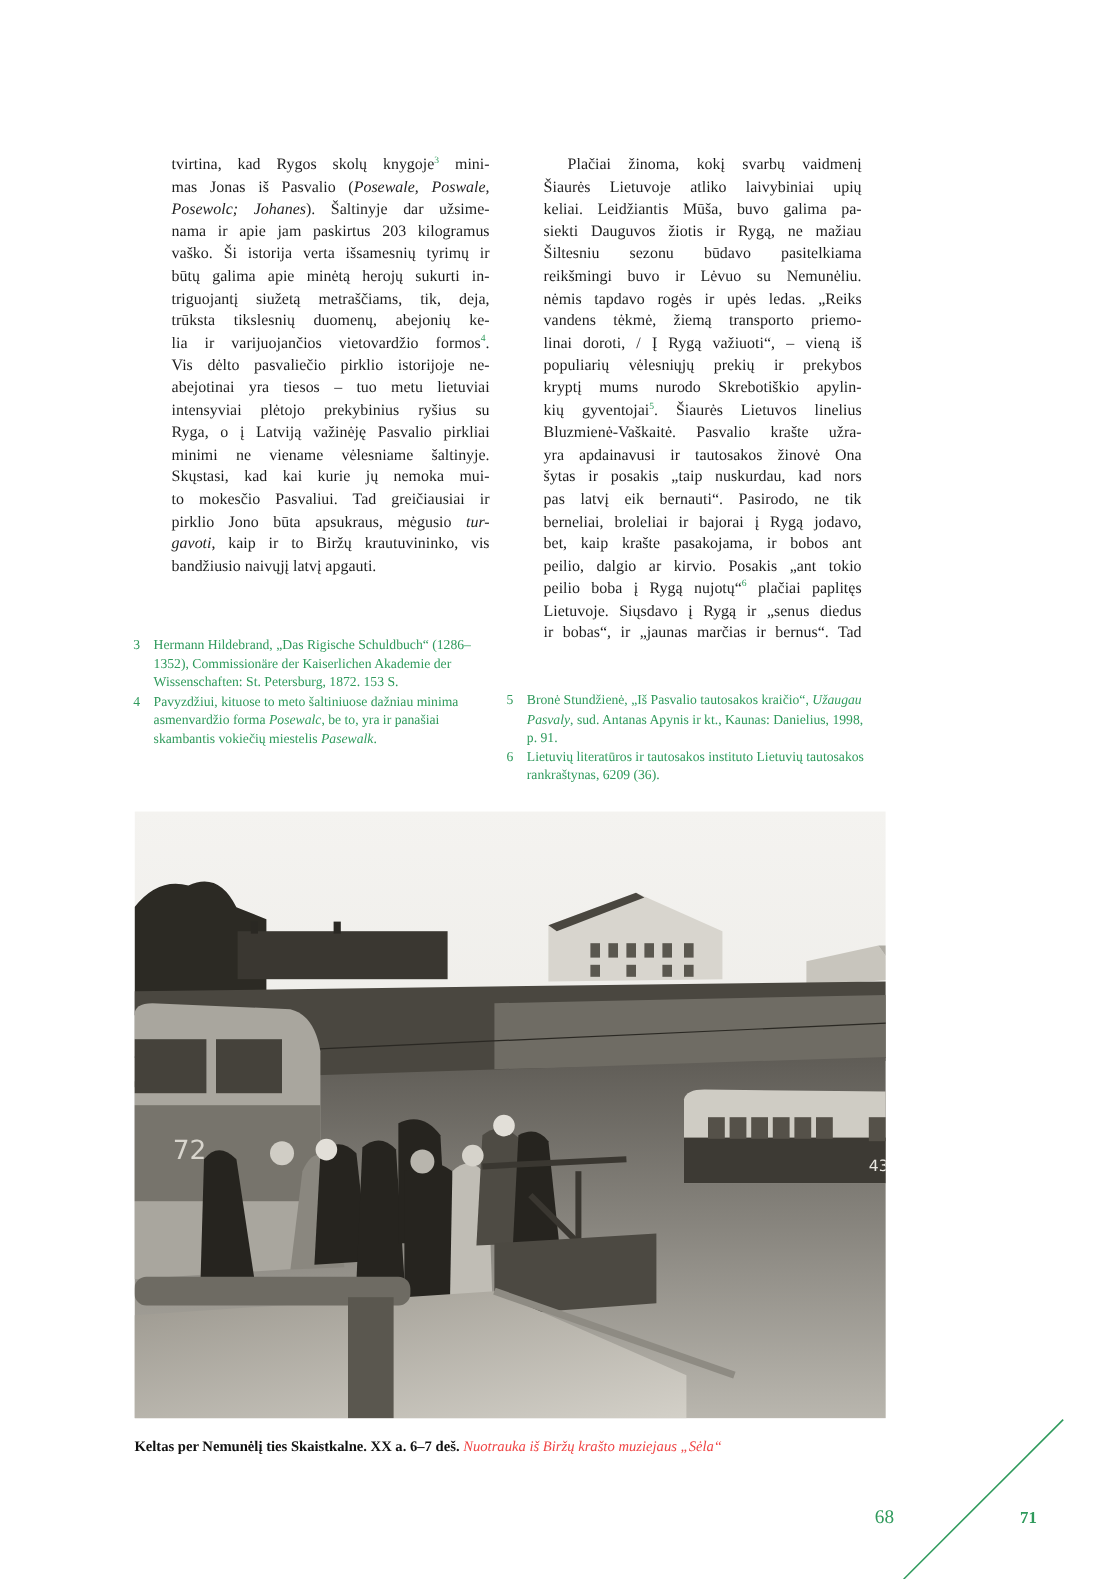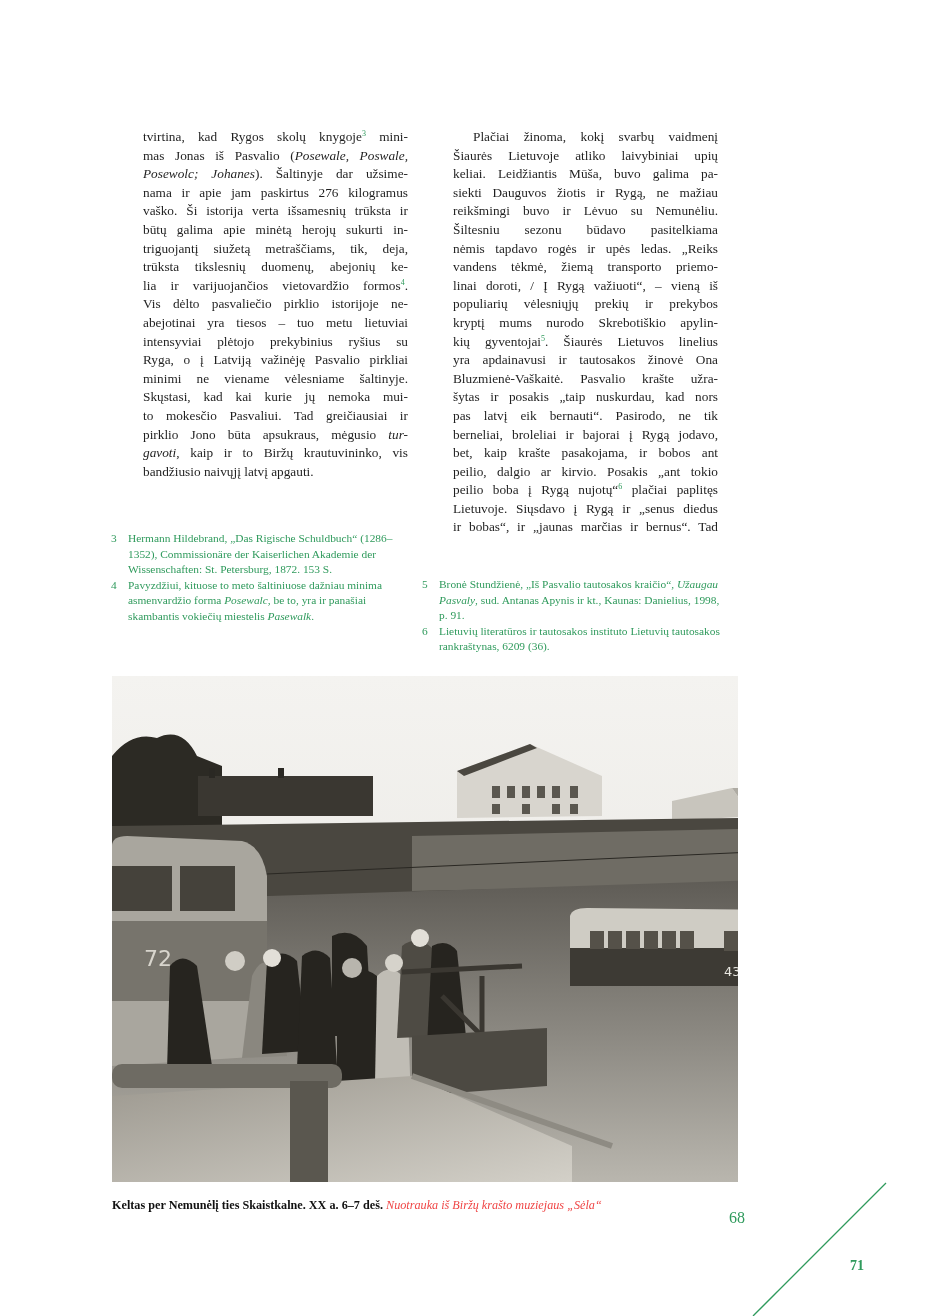--- a/index.html
+++ b/index.html
@@ -38,63 +38,63 @@
       position: absolute; left: 112px; top: 1198px; width: 760px;
       font-family: "Liberation Serif", serif; font-size: 12.2px; color: #111;
       white-space: nowrap;
     }
     #caption .bold { font-weight: bold; margin-top: 40px; }
     #caption .ital { font-style: italic; color: #ef4444; }
     .page-num {
       position: absolute; font-family: "Liberation Serif", serif;
       color: #2f9a5c; font-size: 16px;
     }
-    #page-left { left: 729px; top: 1209px; }
+    #page-left { left: 729px; top: 1256px; }
     #page-right { left: 850px; top: 1258px; font-size: 14px; font-weight: bold; }
     #diag-line { position: absolute; left: 0; top: 0; pointer-events: none; }
   </style>
 </head>
 <body>
 
 <div id="col-left" class="col">
     <span class="line">tvirtina, kad Rygos skolų knygoje<span class="fn-ref">3</span> mini-</span>
     <span class="line">mas Jonas iš Pasvalio (<i>Posewale, Poswale,</i></span>
     <span class="line"><i>Posewolc; Johanes</i>). Šaltinyje dar užsime-</span>
-    <span class="line">nama ir apie jam paskirtus 276 kilogramus</span>
-    <span class="line">vaško. Ši istorija verta išsamesnių trūksta ir</span>
+    <span class="line">nama ir apie jam paskirtus 203 kilogramus</span>
+    <span class="line">vaško. Ši istorija verta išsamesnių tyrimų ir</span>
     <span class="line">būtų galima apie minėtą herojų sukurti in-</span>
     <span class="line">triguojantį siužetą metraščiams, tik, deja,</span>
     <span class="line">trūksta tikslesnių duomenų, abejonių ke-</span>
     <span class="line">lia ir varijuojančios vietovardžio formos<span class="fn-ref">4</span>.</span>
     <span class="line">Vis dėlto pasvaliečio pirklio istorijoje ne-</span>
     <span class="line">abejotinai yra tiesos – tuo metu lietuviai</span>
     <span class="line">intensyviai plėtojo prekybinius ryšius su</span>
     <span class="line">Ryga, o į Latviją važinėję Pasvalio pirkliai</span>
     <span class="line">minimi ne viename vėlesniame šaltinyje.</span>
     <span class="line">Skųstasi, kad kai kurie jų nemoka mui-</span>
     <span class="line">to mokesčio Pasvaliui. Tad greičiausiai ir</span>
     <span class="line">pirklio Jono būta apsukraus, mėgusio <i>tur-</i></span>
     <span class="line"><i>gavoti</i>, kaip ir to Biržų krautuvininko, vis</span>
     <span class="line last">bandžiusio naivųjį latvį apgauti.</span>
   </div>
 <div id="col-right" class="col">
     <span class="line" style="padding-left: 20px;">Plačiai žinoma, kokį svarbų vaidmenį</span>
     <span class="line">Šiaurės Lietuvoje atliko laivybiniai upių</span>
     <span class="line">keliai. Leidžiantis Mūša, buvo galima pa-</span>
     <span class="line">siekti Dauguvos žiotis ir Rygą, ne mažiau</span>
+    <span class="line">Šiltesniu sezonu būdavo pasitelkiama</span>
     <span class="line">reikšmingi buvo ir Lėvuo su Nemunėliu.</span>
-    <span class="line">Šiltesniu sezonu būdavo pasitelkiama</span>
     <span class="line">nėmis tapdavo rogės ir upės ledas. „Reiks</span>
     <span class="line">vandens tėkmė, žiemą transporto priemo-</span>
     <span class="line">linai doroti, / Į Rygą važiuoti“, – vieną iš</span>
     <span class="line">populiarių vėlesniųjų prekių ir prekybos</span>
     <span class="line">kryptį mums nurodo Skrebotiškio apylin-</span>
     <span class="line">kių gyventojai<span class="fn-ref">5</span>. Šiaurės Lietuvos linelius</span>
+    <span class="line">Bluzmienė-Vaškaitė. Pasvalio krašte užra-</span>
     <span class="line">yra apdainavusi ir tautosakos žinovė Ona</span>
-    <span class="line">Bluzmienė-Vaškaitė. Pasvalio krašte užra-</span>
     <span class="line">šytas ir posakis „taip nuskurdau, kad nors</span>
     <span class="line">pas latvį eik bernauti“. Pasirodo, ne tik</span>
     <span class="line">berneliai, broleliai ir bajorai į Rygą jodavo,</span>
     <span class="line">bet, kaip krašte pasakojama, ir bobos ant</span>
     <span class="line">peilio, dalgio ar kirvio. Posakis „ant tokio</span>
     <span class="line">peilio boba į Rygą nujotų“<span class="fn-ref">6</span> plačiai paplitęs</span>
     <span class="line">Lietuvoje. Siųsdavo į Rygą ir „senus diedus</span>
     <span class="line">ir bobas“, ir „jaunas marčias ir bernus“. Tad</span>
   </div>
 

